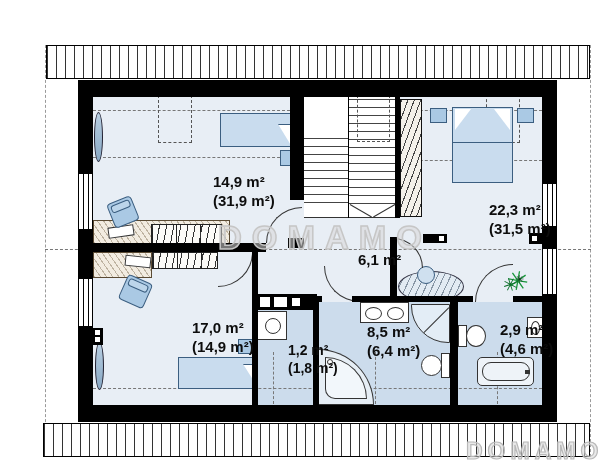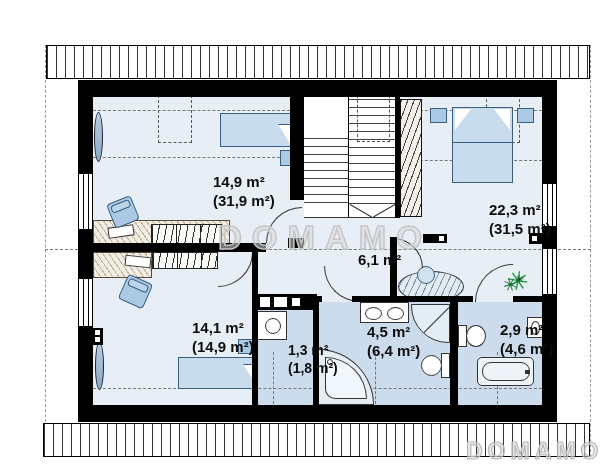--- a/index.html
+++ b/index.html
@@ -232,31 +232,31 @@
   </div>
   <div class="arealabel" style="left:489px;top:200px;">
     <span>22,3 m²</span>
       <br>
     <span>(31,5 m²)</span>
   </div>
   <div class="arealabel" style="left:358px;top:250px;">
     <span>6,1 m²</span>
   </div>
   <div class="arealabel" style="left:192px;top:318px;">
-    <span>14,1 m²</span>
+    <span>17,0 m²</span>
       <br>
     <span>(14,9 m²)</span>
   </div>
   <div class="arealabel small" style="left:288px;top:341px;">
-    <span>1,3 m²</span>
+    <span>1,2 m²</span>
       <br>
     <span>(1,8 m²)</span>
   </div>
   <div class="arealabel" style="left:367px;top:322px;">
-    <span>4,5 m²</span>
+    <span>8,5 m²</span>
       <br>
     <span>(6,4 m²)</span>
   </div>
   <div class="arealabel" style="left:500px;top:320px;">
     <span>2,9 m²</span>
       <br>
     <span>(4,6 m²)</span>
   </div>
 
   <div class="wm wm-center" style="left:218px;top:219px;">DOMAMO</div>

